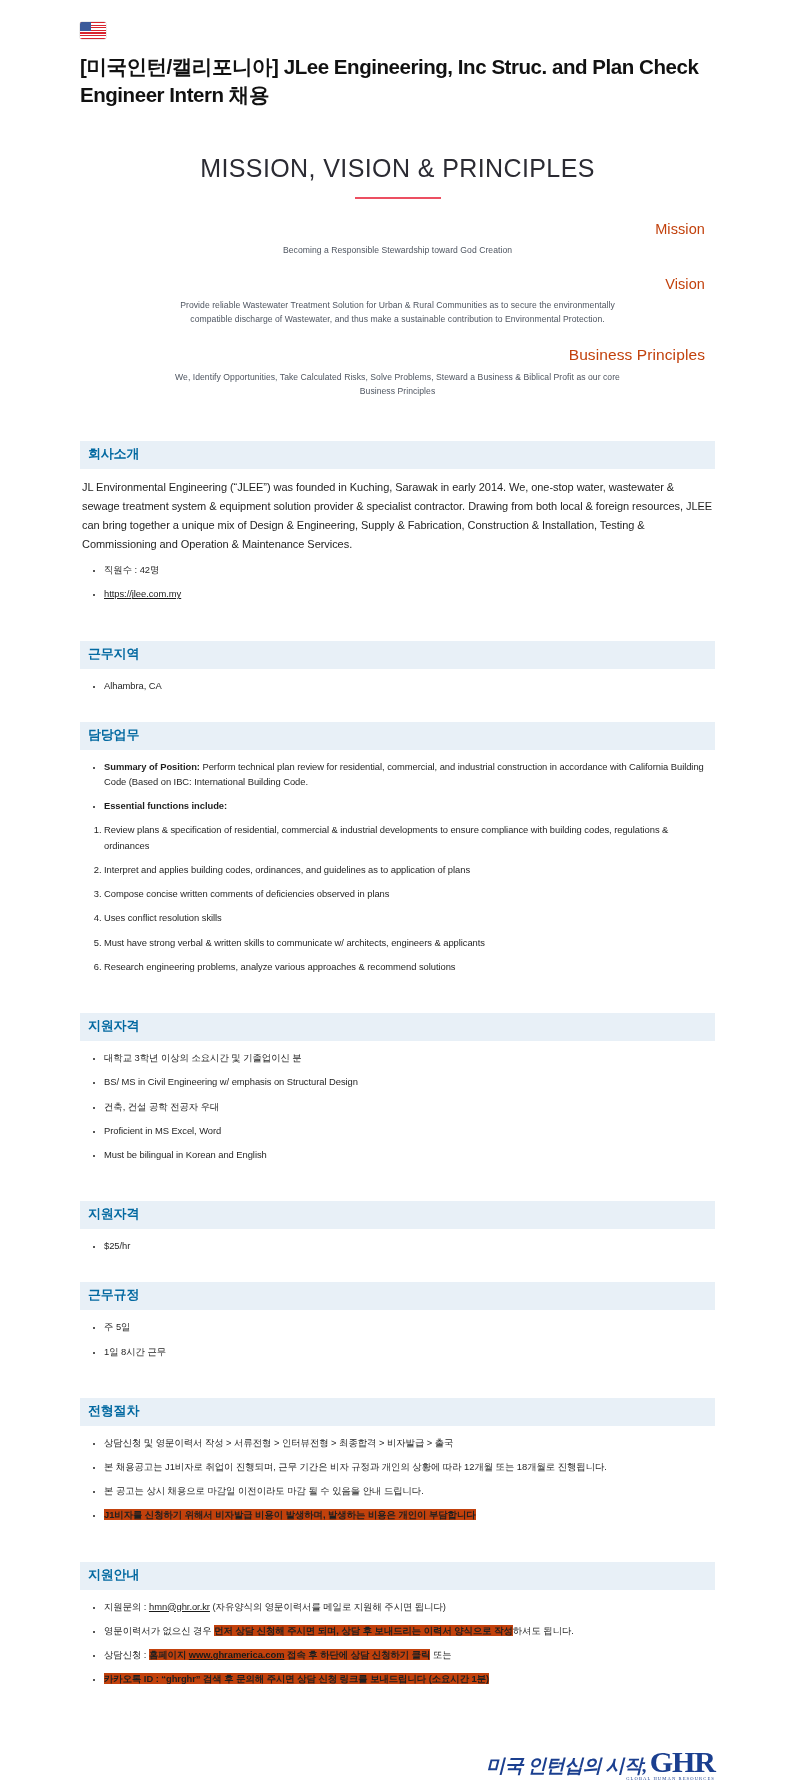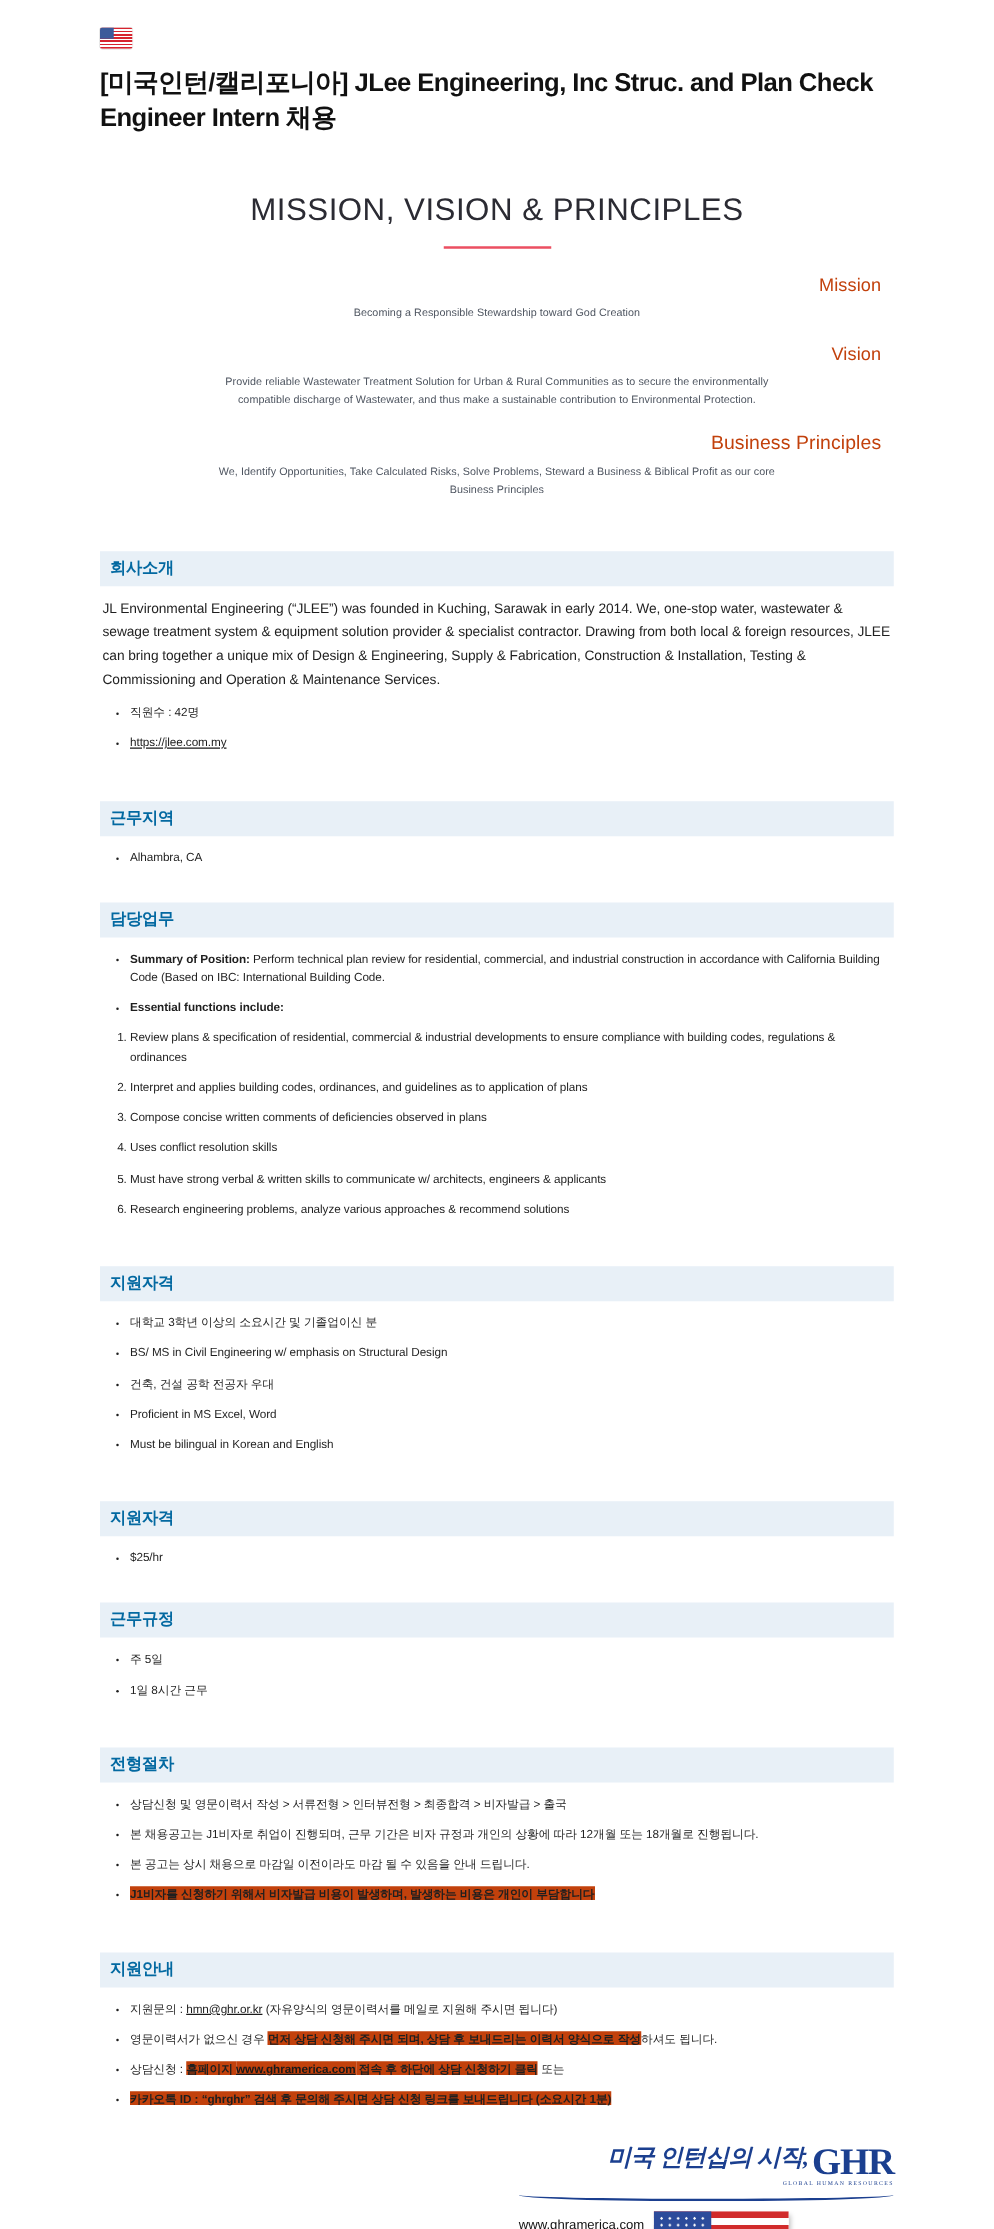--- a/index.html
+++ b/index.html
@@ -148,22 +148,23 @@
   .logo-box { width: 300px; position: relative; }
   .logo-script {
     font-family: "Liberation Serif", "DejaVu Serif", serif;
     font-size: 19px;
     font-style: italic;
     font-weight: bold;
     color: #1b3f8f;
     letter-spacing: -0.5px;
     white-space: nowrap;
     display: flex;
-    align-items: flex-start;
+    align-items: flex-end;
     justify-content: flex-end;
+    margin-top: 32px;
   }
   .logo-ghr {
     font-family: "Liberation Serif", "DejaVu Serif", serif;
     font-style: normal;
     font-size: 30px;
     font-weight: bold;
     color: #1b3f8f;
     letter-spacing: -1px;
     margin-left: 3px;
   }

